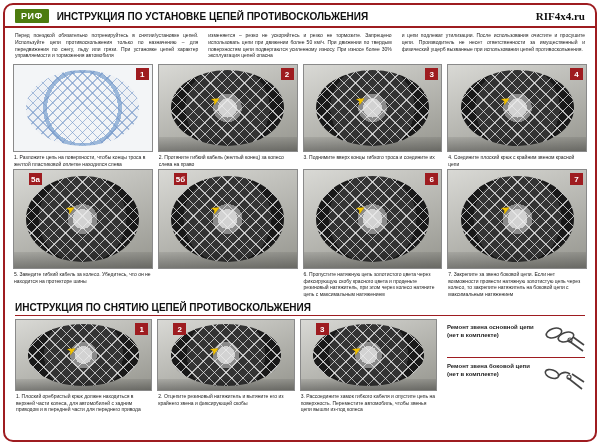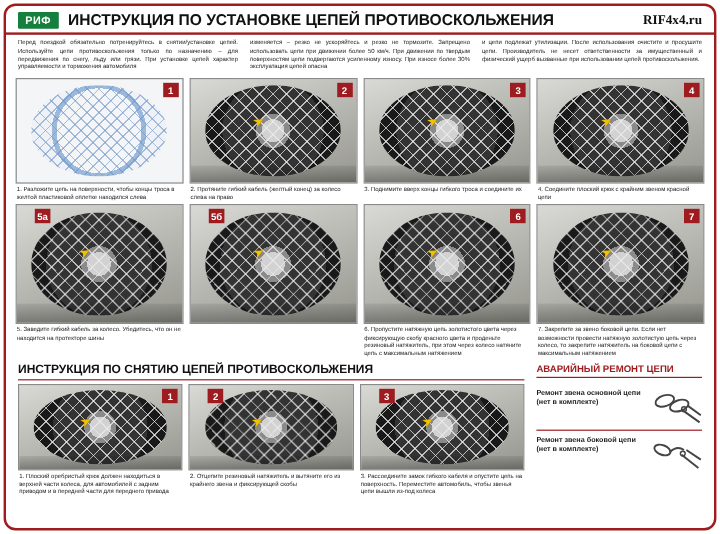--- a/index.html
+++ b/index.html
@@ -1,22 +1,22 @@
 <!DOCTYPE html>
 <html><head>
 <meta charset="utf-8">
 <style>
   * { margin:0; padding:0; box-sizing:border-box; }
   html,body { width:600px; height:445px; background:#ffffff; font-family:"Liberation Sans", sans-serif; }
   .sheet { position:absolute; left:3px; top:3px; right:3px; bottom:3px; border:2px solid #9e1c20; border-radius:10px; overflow:hidden; background:#fff; }
 
   
   .header { display:flex; align-items:center; padding:4px 10px 3px; border-bottom:2px solid #9e1c20; }
-  .logo { background:#15803d; color:#fff; font-weight:bold; font-size:9px; padding:2px 6px; letter-spacing:.5px; border-radius:1px; }
-  .title { margin-left:8px; font-size:13px; font-weight:bold; color:#101010; }
+  .logo { background:#4d7c0f; color:#fff; font-weight:bold; font-size:9px; padding:2px 6px; letter-spacing:.5px; border-radius:1px; }
+  .title { margin-left:8px; font-size:10px; font-weight:bold; color:#101010; }
   .site { margin-left:auto; font-size:11px; font-weight:bold; color:#101010;font-family:Liberation Serif, serif; }
 
   
   .intro { display:flex; gap:10px; padding:4px 10px 3px; }
   .intro div { flex:1; font-size:5px; line-height:1.35; color:#222; text-align:justify; }
 
   
   .steps { display:grid; grid-template-columns:repeat(4,1fr); gap:5px; padding:2px 8px 0; }
   .panel { display:flex; flex-direction:column; }
   .photo { position:relative; border:1px solid #8a8a8a; background:linear-gradient(160deg,#d9d9d5,#96968f); overflow:hidden; }
@@ -39,21 +39,21 @@
   .photo--diagram::after { background:none; }
   .row1 .photo { height:88px; }
   .row2 .photo { height:100px; }
   .row3 .photo { height:72px; }
   .arrow { position:absolute; left:38%; top:34%; color:#f2c200; font-size:11px; transform:rotate(-28deg); text-shadow:0 0 1px #6b5600; }
   .badge { position:absolute; top:3px; right:3px; min-width:13px; height:12px; padding:0 2px; background:#9e1c20; color:#fff; font-size:8px; font-weight:bold; display:flex; align-items:center; justify-content:center; }
   .badge--left { left:15px; right:auto; }
   .caption { font-size:5px; line-height:1.3; color:#222; padding:2px 1px 0; }
 
   
-  .section-heads { display:flex; align-items:flex-start; gap:10px; padding:5px 10px 0; }
+  .section-heads { display:flex; align-items:center; gap:10px; padding:5px 10px 0; }
   .removal-title { flex:1; font-size:10px; font-weight:bold; color:#101010; border-bottom:1.5px solid #9e1c20; padding-bottom:2px; }
   .repair-title { width:138px; font-size:8px; font-weight:bold; color:#9e1c20; border-bottom:1.5px solid #9e1c20; padding-bottom:2px; }
   .bottom { display:flex; gap:10px; padding:3px 10px 0; }
   .removal-steps { flex:1; display:grid; grid-template-columns:repeat(3,1fr); gap:5px; }
   .repair { width:138px; display:flex; flex-direction:column; }
   .repair-item { display:flex; align-items:flex-start; gap:4px; padding:4px 0; }
   .repair-item + .repair-item { border-top:1px solid #9e1c20; }
   .repair-text { flex:1; font-size:6px; font-weight:bold; line-height:1.35; color:#222; }
   .repair-icon { width:46px; height:30px; flex:none; }
   .repair-icon svg { width:100%; height:100%; }
@@ -131,21 +131,20 @@
       <div class="photo">
         <span class="arrow">➤</span>
         <span class="badge">7</span>
       </div>
       <div class="caption">7. Закрепите за звено боковой цепи. Если нет возможности провести натяжную золотистую цепь через колесо, то закрепите натяжитель на боковой цепи с максимальным натяжением</div>
     </div>
   </div>
 
   <div class="section-heads">
     <div class="removal-title">ИНСТРУКЦИЯ ПО СНЯТИЮ ЦЕПЕЙ ПРОТИВОСКОЛЬЖЕНИЯ</div>
-    <div class="repair-title">АВАРИЙНЫЙ РЕМОНТ ЦЕПИ</div>
   </div>
 
   <div class="bottom">
     <div class="removal-steps steps row3" style="padding:0;">
       <div class="panel">
         <div class="photo">
           <span class="arrow">➤</span>
           <span class="badge">1</span>
         </div>
         <div class="caption">1. Плоский оребристый крюк должен находиться в верхней части колеса, для автомобилей с задним приводом и в передней части для переднего привода</div>

